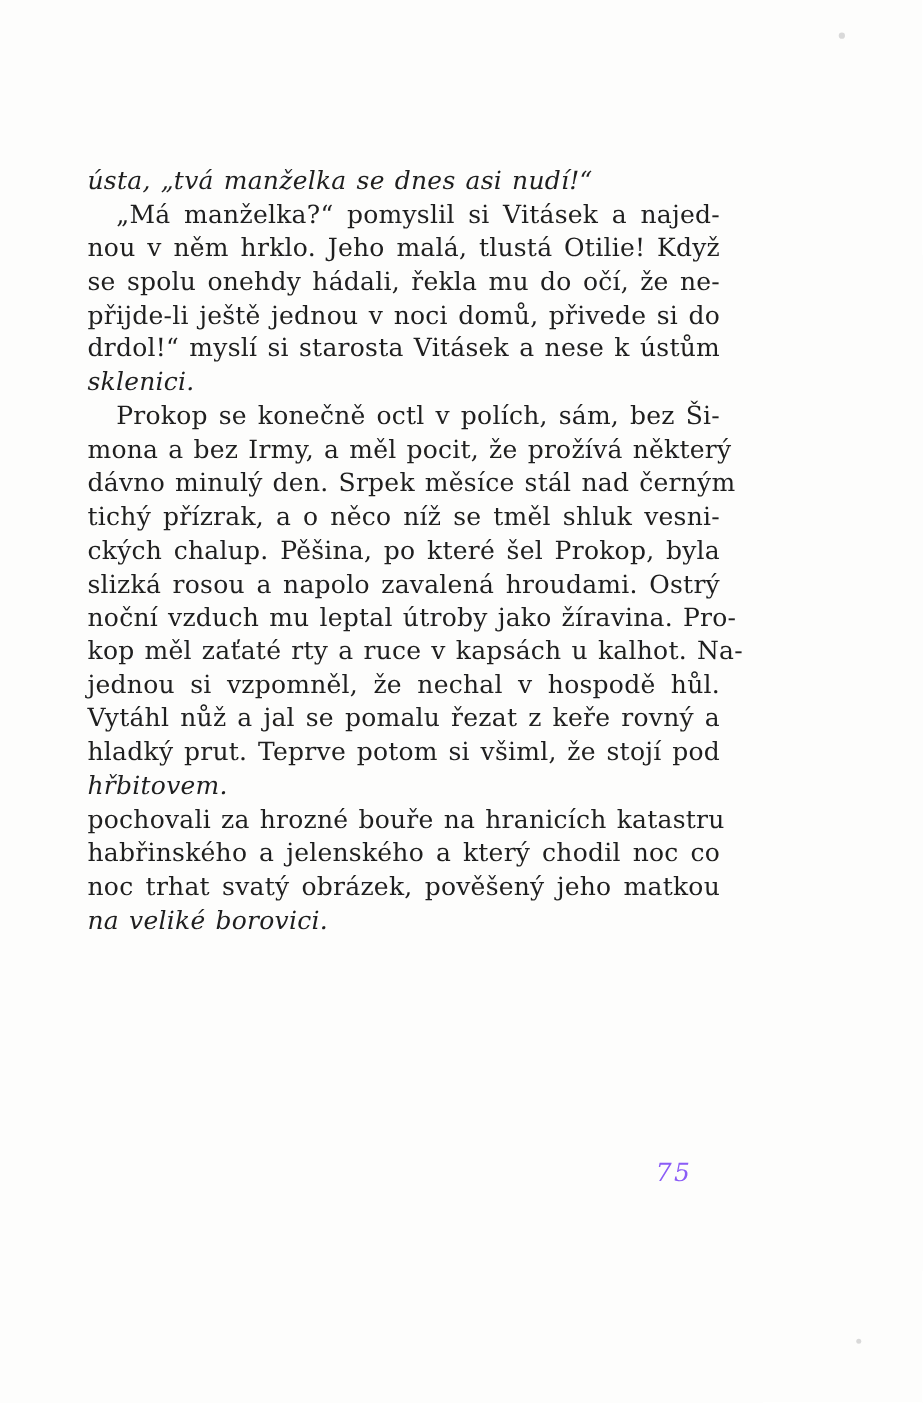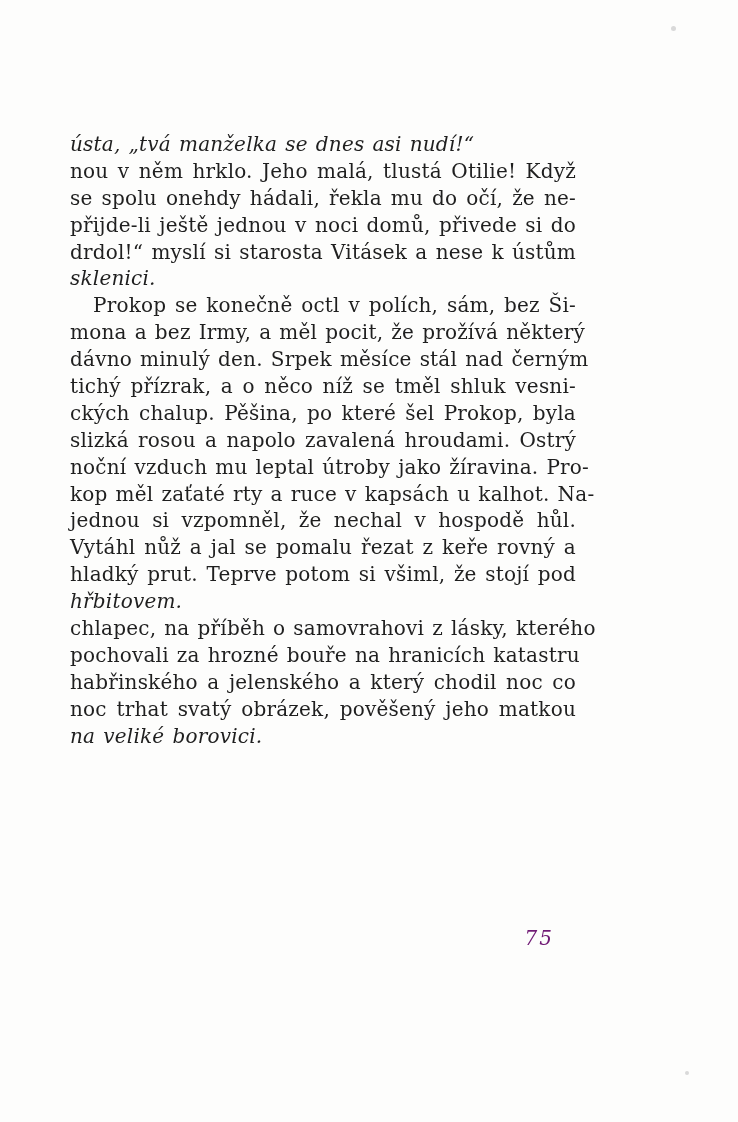--- a/index.html
+++ b/index.html
@@ -48,21 +48,21 @@
     text-align: right;
     padding-right: 0;
     box-sizing: border-box;
   }
   .page-number span {
     display: inline-block;
     margin-right: 22px;
     font-style: italic;
     font-size: 20px;
     letter-spacing: 2px;
-    color: #701a75;
+    color: #8b5cf6;
   }
   .speck {
     position: absolute;
     background: #d9d9d9;
     border-radius: 50%;
   }
   .speck-top {
     left: 671px;
     top: 26px;
     width: 5px;
@@ -74,38 +74,38 @@
     width: 4px;
     height: 4px;
   }
 </style>
 </head>
 <body>
 
 <div class="page">
   <div class="text-block">
     <div class="line end">ústa, „tvá manželka se dnes asi nudí!“</div>
+    <div class="line indent">„Má manželka?“ pomyslil si Vitásek a najed-</div>
     <div class="line">nou v něm hrklo. Jeho malá, tlustá Otilie! Když</div>
     <div class="line">se spolu onehdy hádali, řekla mu do očí, že ne-</div>
     <div class="line">přijde-li ještě jednou v noci domů, přivede si do</div>
     <div class="line">drdol!“ myslí si starosta Vitásek a nese k ústům</div>
     <div class="line end">sklenici.</div>
     <div class="line indent">Prokop se konečně octl v polích, sám, bez Ši-</div>
     <div class="line">mona a bez Irmy, a měl pocit, že prožívá některý</div>
     <div class="line">dávno minulý den. Srpek měsíce stál nad černým</div>
     <div class="line">tichý přízrak, a o něco níž se tměl shluk vesni-</div>
     <div class="line">ckých chalup. Pěšina, po které šel Prokop, byla</div>
     <div class="line">slizká rosou a napolo zavalená hroudami. Ostrý</div>
     <div class="line">noční vzduch mu leptal útroby jako žíravina. Pro-</div>
     <div class="line">kop měl zaťaté rty a ruce v kapsách u kalhot. Na-</div>
     <div class="line">jednou si vzpomněl, že nechal v hospodě hůl.</div>
     <div class="line">Vytáhl nůž a jal se pomalu řezat z keře rovný a</div>
     <div class="line">hladký prut. Teprve potom si všiml, že stojí pod</div>
     <div class="line end">hřbitovem.</div>
-    <div class="line">chlapec, na příběh o samovrahovi z lásky, kterého</div>
     <div class="line">pochovali za hrozné bouře na hranicích katastru</div>
     <div class="line">habřinského a jelenského a který chodil noc co</div>
     <div class="line">noc trhat svatý obrázek, pověšený jeho matkou</div>
     <div class="line end">na veliké borovici.</div>
   </div>
 
   <div class="page-number">
     <span>75</span>
   </div>
 

